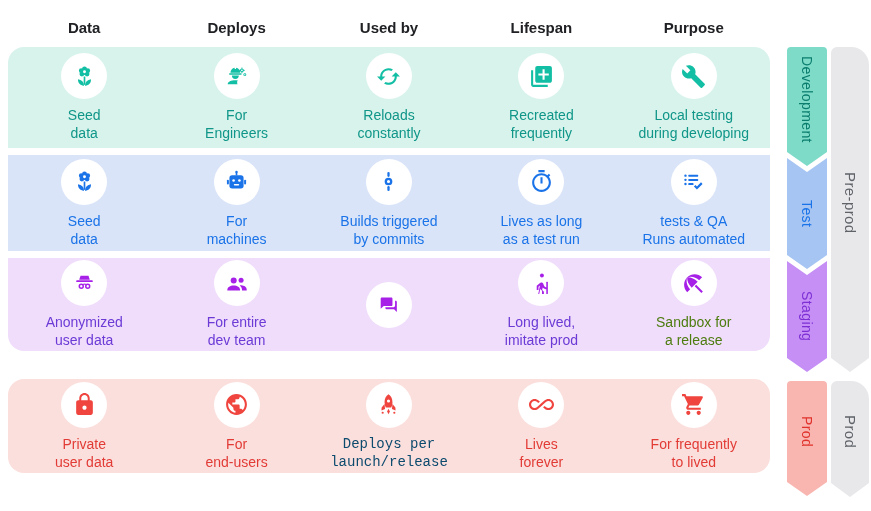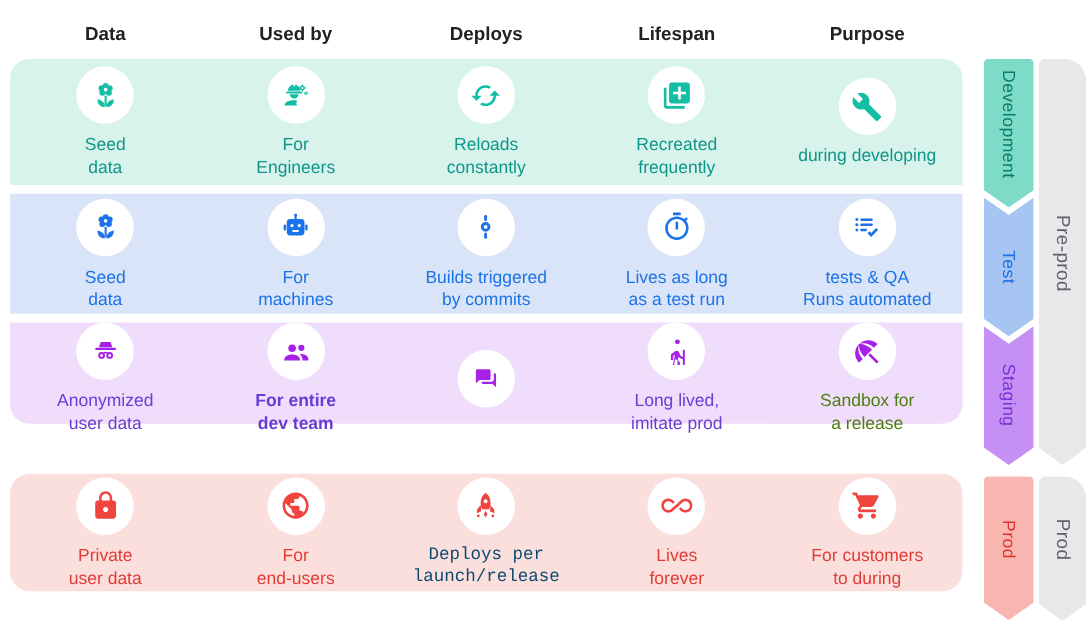--- a/index.html
+++ b/index.html
@@ -12,21 +12,21 @@
   
   .col-headers { position:absolute; left:8px; top:19px; width:762px;
     display:grid; grid-template-columns:repeat(5,1fr); }
   .col-header { text-align:center; font-size:15px; font-weight:700; color:#202124; line-height:18px; }
 
   
   .row { position:absolute; left:8px; width:762px;
     display:grid; grid-template-columns:repeat(5,1fr); }
   .row-development { top:47px;  height:101px; border-radius:16px 16px 0 0; }
   .row-test        { top:155px; height:96px; }
-  .row-staging     { top:258px; height:81px;  border-radius:0 0 16px 16px; }
+  .row-staging     { top:258px; height:93px;  border-radius:0 0 16px 16px; }
   .row-prod        { top:379px; height:94px;  border-radius:16px; }
 
   .cell { display:flex; flex-direction:column; align-items:center; justify-content:center; gap:7px; }
   .icon-circle { width:46px; height:46px; border-radius:50%; background:#fff; flex:0 0 auto;
     display:flex; align-items:center; justify-content:center; }
   .icon-circle svg { width:25px; height:25px; display:block; }
   .cell-text { font-size:14px; line-height:18px; text-align:center; }
 
   
   .stage-ribbon { position:absolute; left:787px; width:40px; }
@@ -46,22 +46,22 @@
     writing-mode:vertical-rl; text-orientation:mixed; font-size:14px; font-weight:500; letter-spacing:0.4px; }
   .notched .ribbon-label { inset:14px 0 14px 0; }
   .group-ribbon .ribbon-label { font-size:15px; font-weight:500; }
 </style>
 </head>
 <body>
 
 <div id="canvas">
   <div class="col-headers">
       <div class="col-header">Data</div>
+      <div class="col-header">Deploys</div>
       <div class="col-header">Used by</div>
-      <div class="col-header">Deploys</div>
       <div class="col-header">Lifespan</div>
       <div class="col-header">Purpose</div>
     </div>
   <div id="rows-host">
       <div class="row row-development" style="background: rgb(216, 243, 236);">
         <div class="cell">
           <div class="icon-circle" style="color: rgb(19, 191, 164);">
             <svg viewBox="0 0 24 24">
               <g fill="currentColor">
                 <circle cx="12" cy="4.6" r="2.3"></circle>
@@ -126,20 +126,21 @@
             <div>frequently</div>
           </div>
         </div>
         <div class="cell">
           <div class="icon-circle" style="color: rgb(19, 191, 164);">
             <svg viewBox="0 0 24 24" fill="currentColor">
               <path d="M22.7 19l-9.1-9.1c.9-2.3.4-5-1.5-6.9-2-2-5-2.4-7.4-1.3L9 6 6 9 1.6 4.7C.4 7.1.9 10.1 2.9 12.1c1.9 1.9 4.6 2.4 6.9 1.5l9.1 9.1c.4.4 1 .4 1.4 0l2.3-2.3c.5-.4.5-1.1.1-1.4z"></path>
             </svg>
           </div>
           <div class="cell-text" style="color: rgb(15, 150, 136);">
+            <div>Local testing</div>
             <div>during developing</div>
           </div>
         </div>
       </div>
       <div class="row row-test" style="background: rgb(218, 228, 248);">
         <div class="cell">
           <div class="icon-circle" style="color: rgb(26, 115, 232);">
             <svg viewBox="0 0 24 24">
               <g fill="currentColor">
                 <circle cx="12" cy="4.6" r="2.3"></circle>
@@ -242,21 +243,21 @@
         </div>
         <div class="cell">
           <div class="icon-circle" style="color: rgb(166, 32, 232);">
             <svg viewBox="0 0 24 24" fill="currentColor">
               <circle cx="9.3" cy="9.2" r="2.9"></circle>
               <path d="M3.2 18.2c0-2.6 2.7-4.2 6.1-4.2s6.1 1.6 6.1 4.2v.4H3.2z"></path>
               <circle cx="16.4" cy="8.9" r="2.4"></circle>
               <path d="M16.6 13.6c2.9.2 5.2 1.7 5.2 4.2v.8h-4.5v-.4c0-1.9-.8-3.4-2.2-4.4.5-.1 1-.2 1.5-.2z"></path>
             </svg>
           </div>
-          <div class="cell-text" style="color: rgb(108, 59, 214); font-weight: bold;">
+          <div class="cell-text" style="color: rgb(108, 59, 214);">
             <div>For entire</div>
             <div>dev team</div>
           </div>
         </div>
         <div class="cell">
           <div class="icon-circle" style="color: rgb(166, 32, 232);">
             <svg viewBox="0 0 24 24">
               <path d="M14.6 5.2c.66 0 1.2.54 1.2 1.2v5.8c0 .66-.54 1.2-1.2 1.2H7.4l-2.9 2.6V6.4c0-.66.54-1.2 1.2-1.2z" fill="currentColor"></path>
               <path d="M18.3 8.3h.5c.66 0 1.2.54 1.2 1.2v9.6l-2.7-2.5h-7.1c-.66 0-1.2-.54-1.2-1.2v-.7h7.6c.94 0 1.7-.76 1.7-1.7z" fill="currentColor"></path>
             </svg>
@@ -338,22 +339,22 @@
             <div>forever</div>
           </div>
         </div>
         <div class="cell">
           <div class="icon-circle" style="color: rgb(240, 68, 62);">
             <svg viewBox="0 0 24 24" fill="currentColor">
               <path d="M7 18c-1.1 0-1.99.9-1.99 2S5.9 22 7 22s2-.9 2-2-.9-2-2-2zM1 2v2h2l3.6 7.59-1.35 2.45c-.16.28-.25.61-.25.96 0 1.1.9 2 2 2h12v-2H7.42c-.14 0-.25-.11-.25-.25l.03-.12.9-1.63h7.45c.75 0 1.41-.41 1.75-1.03l3.58-6.49c.08-.14.12-.31.12-.49 0-.55-.45-1-1-1H5.21l-.94-2H1zm16 16c-1.1 0-1.99.9-1.99 2s.89 2 1.99 2 2-.9 2-2-.9-2-2-2z"></path>
             </svg>
           </div>
           <div class="cell-text" style="color: rgb(226, 59, 54);">
-            <div>For customers</div>
-            <div>to during</div>
+            <div>For frequently</div>
+            <div>to lived</div>
           </div>
         </div>
       </div>
     </div>
   <div id="ribbons-host">
       <div class="stage-ribbon ribbon-development pointed" style="background: rgb(126, 219, 200);">
         <div class="ribbon-label" style="color: rgb(11, 125, 110);">Development</div>
       </div>
       <div class="stage-ribbon ribbon-test notched" style="background: rgb(166, 197, 243);">
         <div class="ribbon-label" style="color: rgb(26, 115, 232);">Test</div>

